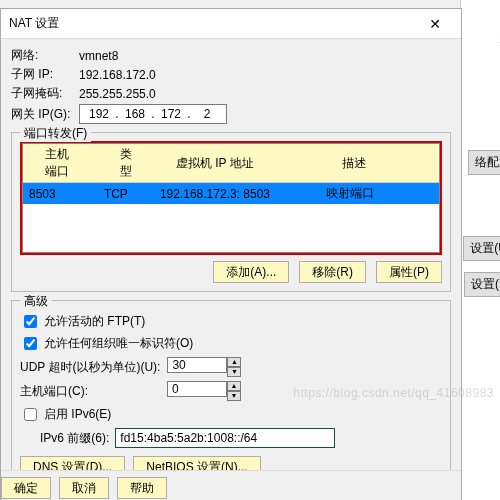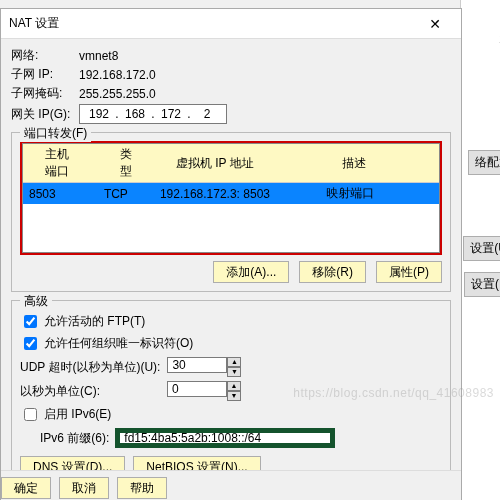--- a/index.html
+++ b/index.html
@@ -42,21 +42,21 @@
 .chk input { width: 13px; height: 13px; }
 
 .spin { display: inline-flex; align-items: stretch; height: 20px; }
 .spin input { width: 60px; border: 1px solid #7a7a7a; padding: 0 4px; height: 16px; }
 .spin .arrows { display: flex; flex-direction: column; width: 14px; }
 .spin .arrows div { flex: 1; border: 1px solid #7a7a7a; background: #e1e1e1; font-size: 7px; line-height: 7px; text-align: center; cursor: pointer; }
 .inline-row { display: flex; align-items: center; gap: 7px; margin: 4px 0; }
 .inline-row label { min-width: 140px; }
 
 .ipv6-row { margin: 4px 0 2px 20px; display: flex; align-items: center; gap: 6px; }
-.ipv6-row input { border: 5px solid #14532d; height: 20px; padding: 0 4px; width: 220px; }
+.ipv6-row input { border: 1px solid #14532d; height: 20px; padding: 0 4px; width: 220px; }
 
 .bottom-btns { display: flex; gap: 8px; margin: 8px 0 0 0; }
 
 .dlg-footer { display: flex; justify-content: flex-start; gap: 8px; padding: 6px 10px 8px 0; border-top: 1px solid #ddd; }
 
 .watermark { position: absolute; right: 6px; bottom: 100px; color: rgba(150,150,150,.35); font-size: 12px; letter-spacing: .5px; pointer-events: none; }
 </style>
 </head>
 <body>
 
@@ -147,21 +147,21 @@
         <label>UDP 超时(以秒为单位)(U):</label>
         <span class="spin">
           <input value="30" style="">
           <span class="arrows">
               <div>▲</div>
               <div>▼</div>
             </span>
         </span>
       </div>
       <div class="inline-row">
-        <label>以秒为单位(C):</label>
+        <label>主机端口(C):</label>
         <span class="spin">
           <input value="0" style="">
           <span class="arrows">
               <div>▲</div>
               <div>▼</div>
             </span>
         </span>
       </div>
       <div class="chk">
           <input type="checkbox" style="">

